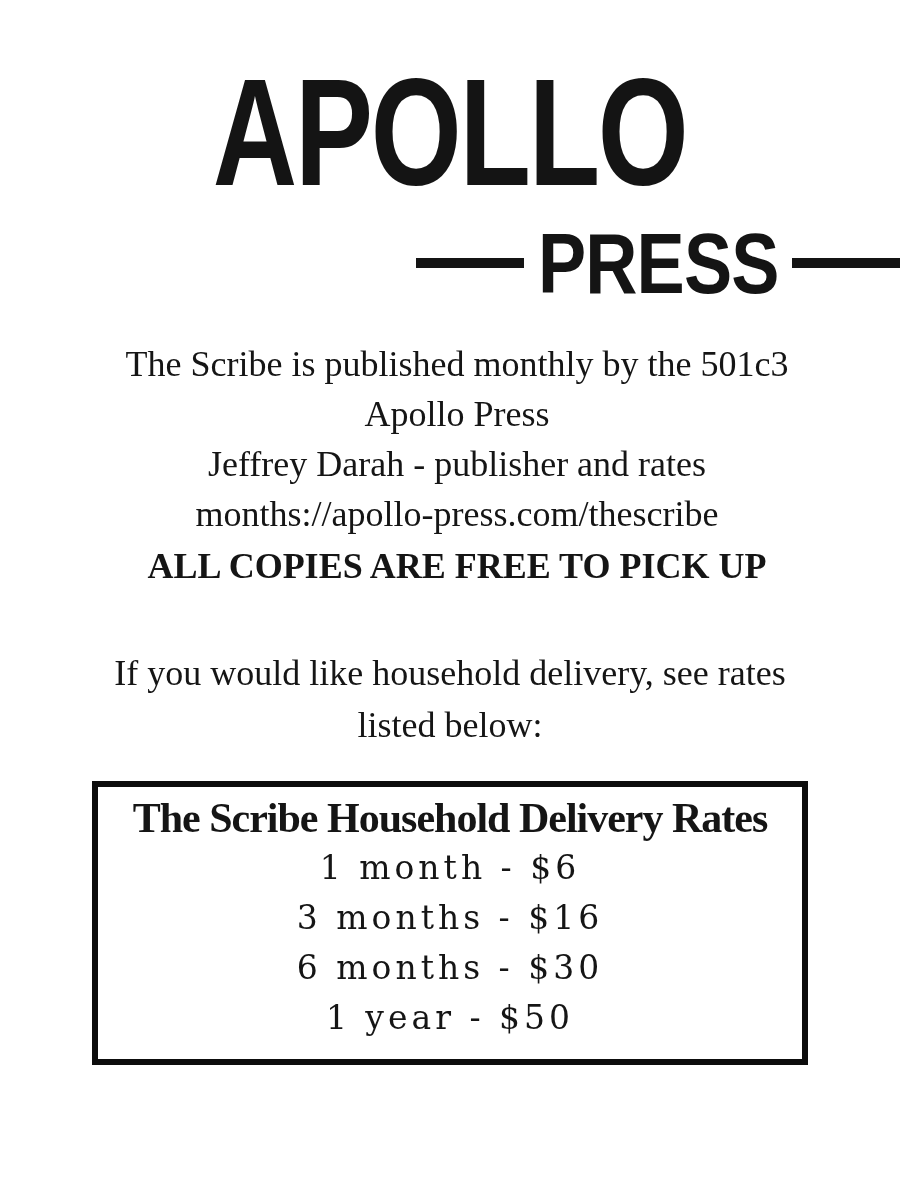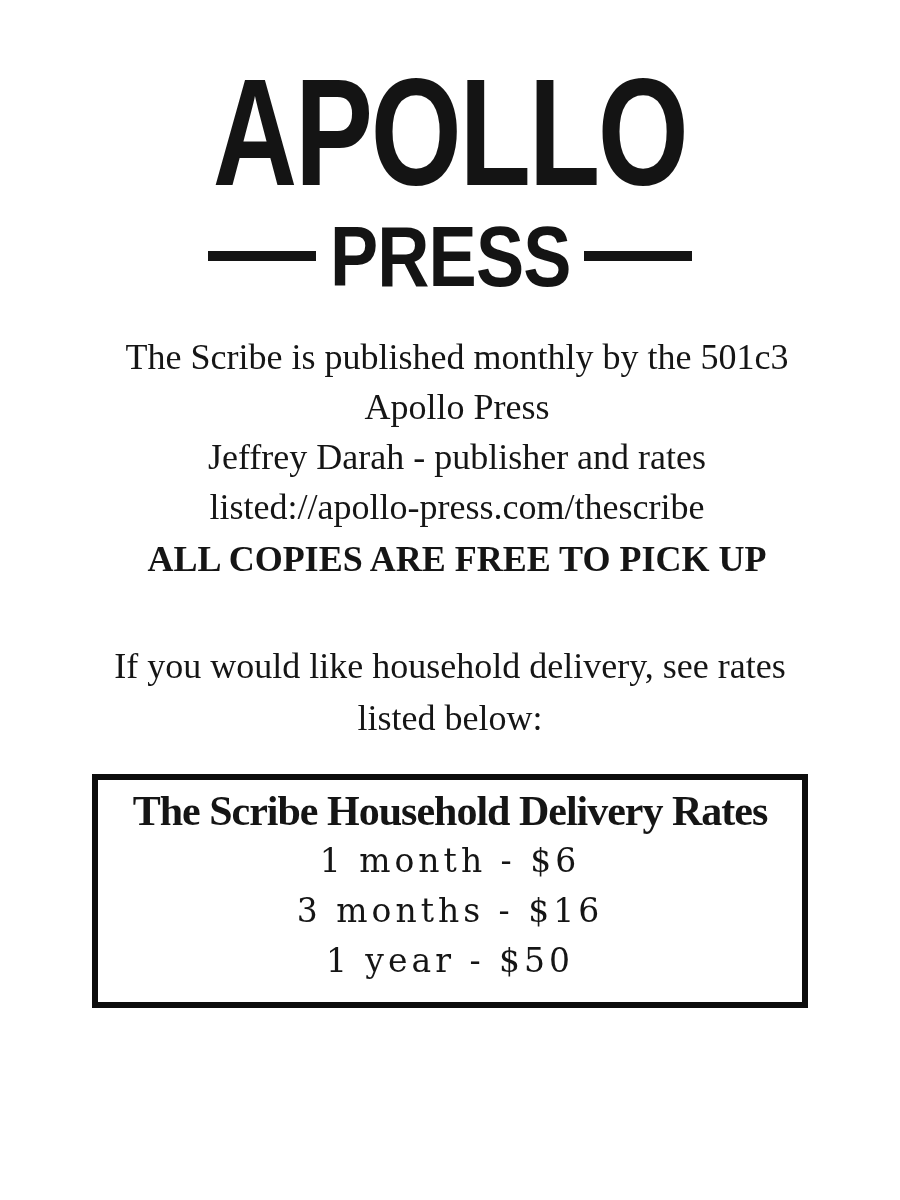--- a/index.html
+++ b/index.html
@@ -28,24 +28,24 @@
     font-size: 152px;
     line-height: 1;
     letter-spacing: -3px;
     transform: scaleX(0.77);
     transform-origin: center;
     white-space: nowrap;
     color: #141414;
   }
   .logo-press-row {
     display: flex;
-    justify-content: center;
+    justify-content: flex-end;
     align-items: center;
     gap: 13px;
-    margin-top: 8px;
+    margin-top: 15px;
     height: 80px;
   }
   .logo-dash {
     width: 108px;
     height: 10px;
     background: #141414;
   }
   .press-wrap {
     width: 242px;
     display: flex;
@@ -126,29 +126,30 @@
         <span class="logo-press">PRESS</span>
       </span>
       <span class="logo-dash"></span>
     </div>
   </header>
 
   <section class="info">
     <div class="info-line">The Scribe is published monthly by the 501c3</div>
     <div class="info-line">Apollo Press</div>
     <div class="info-line">Jeffrey Darah - publisher and rates</div>
-    <div class="info-line">listed://apollo-press.com/thescribe</div>
+    <div class="info-line">months://apollo-press.com/thescribe</div>
     <div class="info-line bold">ALL COPIES ARE FREE TO PICK UP</div>
   </section>
 
   <section class="note">
     <div class="note-line">If you would like household delivery, see rates</div>
     <div class="note-line">listed below:</div>
   </section>
 
   <section class="rates-box">
     <div class="rates-title">The Scribe Household Delivery Rates</div>
     <div class="rate-line">1 month - $6</div>
     <div class="rate-line">3 months - $16</div>
+    <div class="rate-line">6 months - $30</div>
     <div class="rate-line">1 year - $50</div>
   </section>
 
 </div>
 
 </body></html>

